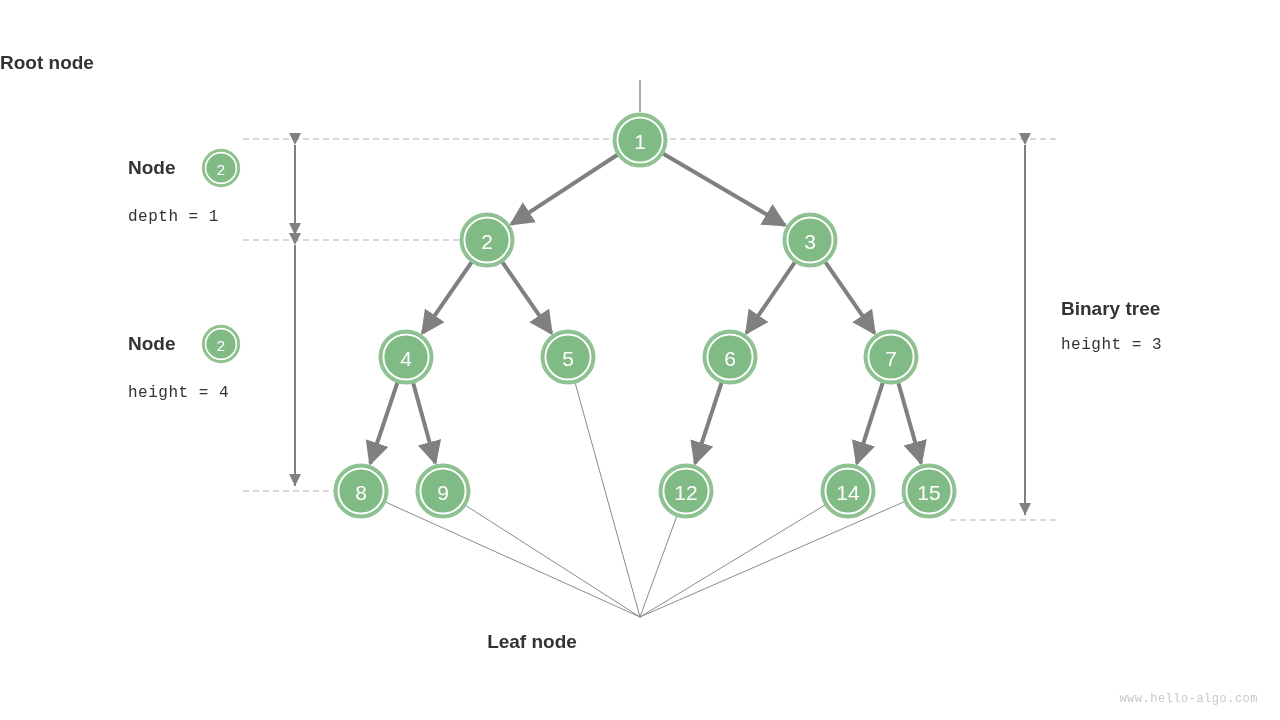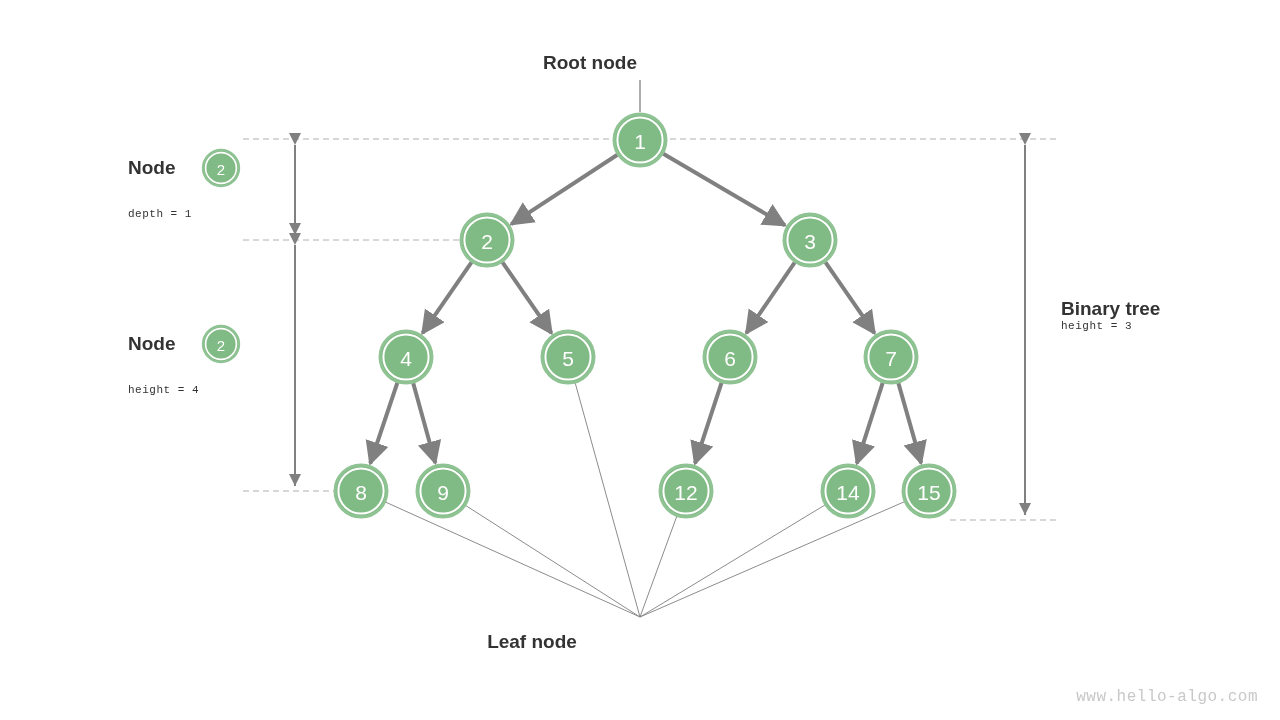--- a/index.html
+++ b/index.html
@@ -45,31 +45,31 @@
     position: absolute;
     font-family: "Liberation Sans", sans-serif;
     font-weight: bold;
     font-size: 19px;
     color: #333333;
     white-space: nowrap;
   }
   .label-mono {
     position: absolute;
     font-family: "Liberation Mono", monospace;
-    font-size: 11px;
+    font-size: 16px;
     color: #333333;
     white-space: nowrap;
     letter-spacing: 0.5px;
   }
   .watermark {
     position: absolute;
     right: 22px;
     bottom: 14px;
     font-family: "Liberation Mono", monospace;
-    font-size: 16px;
+    font-size: 12px;
     color: #c8c8c8;
     letter-spacing: 0.5px;
     white-space: nowrap;
   }
 </style>
 </head>
 <body>
 
 <div id="diagram-root">
 
@@ -191,28 +191,28 @@
           <text x="221" y="169" class="badge-value">2</text>
         </g>
         <g>
           <circle cx="221" cy="344" r="18" fill="#80ba84" stroke="#8fc393" stroke-width="2.4"></circle>
           <circle cx="221" cy="344" r="15.4" fill="#80ba84" stroke="#ffffff" stroke-width="1.6"></circle>
           <text x="221" y="345" class="badge-value">2</text>
         </g>
       </g>
   </svg>
 
-  <div class="label-bold" id="root-node-label" style="left: 0px; top: 52px; width: 1180px; text-align: center;">Root node</div>
+  <div class="label-bold" id="root-node-label" style="left: 0px; top: 52px; width: 1180px; text-align: left;">Root node</div>
 
   <div class="label-bold" id="leaf-node-label" style="left: 0px; top: 631px; width: 1064px; text-align: center;">Leaf node</div>
 
   <div class="label-bold" id="ann-depth-label" style="left: 128px; top: 157px;">Node</div>
   <div class="label-mono" id="ann-depth-detail" style="left: 128px; top: 208px;">depth = 1</div>
 
   <div class="label-bold" id="ann-height-label" style="left: 128px; top: 333px;">Node</div>
   <div class="label-mono" id="ann-height-detail" style="left: 128px; top: 384px;">height = 4</div>
 
   <div class="label-bold" id="ann-tree-label" style="left: 1061px; top: 298px;">Binary tree</div>
-  <div class="label-mono" id="ann-tree-detail" style="left: 1061px; top: 320px;">height = 3</div>
+  <div class="label-mono" id="ann-tree-detail" style="left: 1061px; top: 336px;">height = 3</div>
 
   <div class="watermark">www.hello-algo.com</div>
 
 </div>
 
 </body></html>

